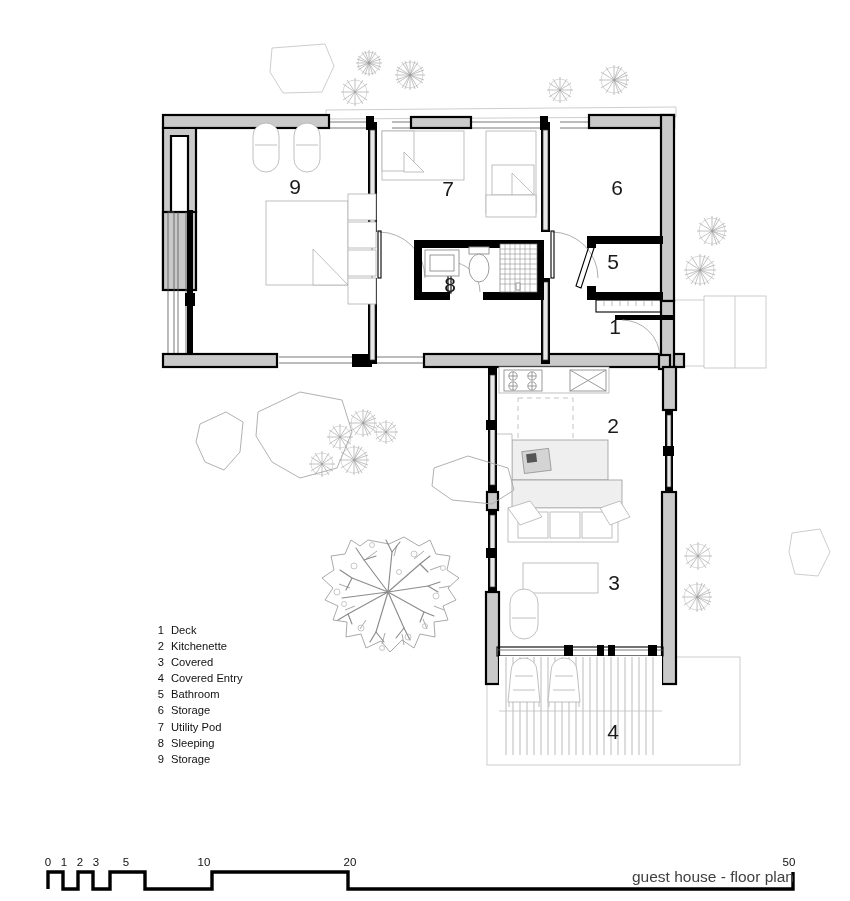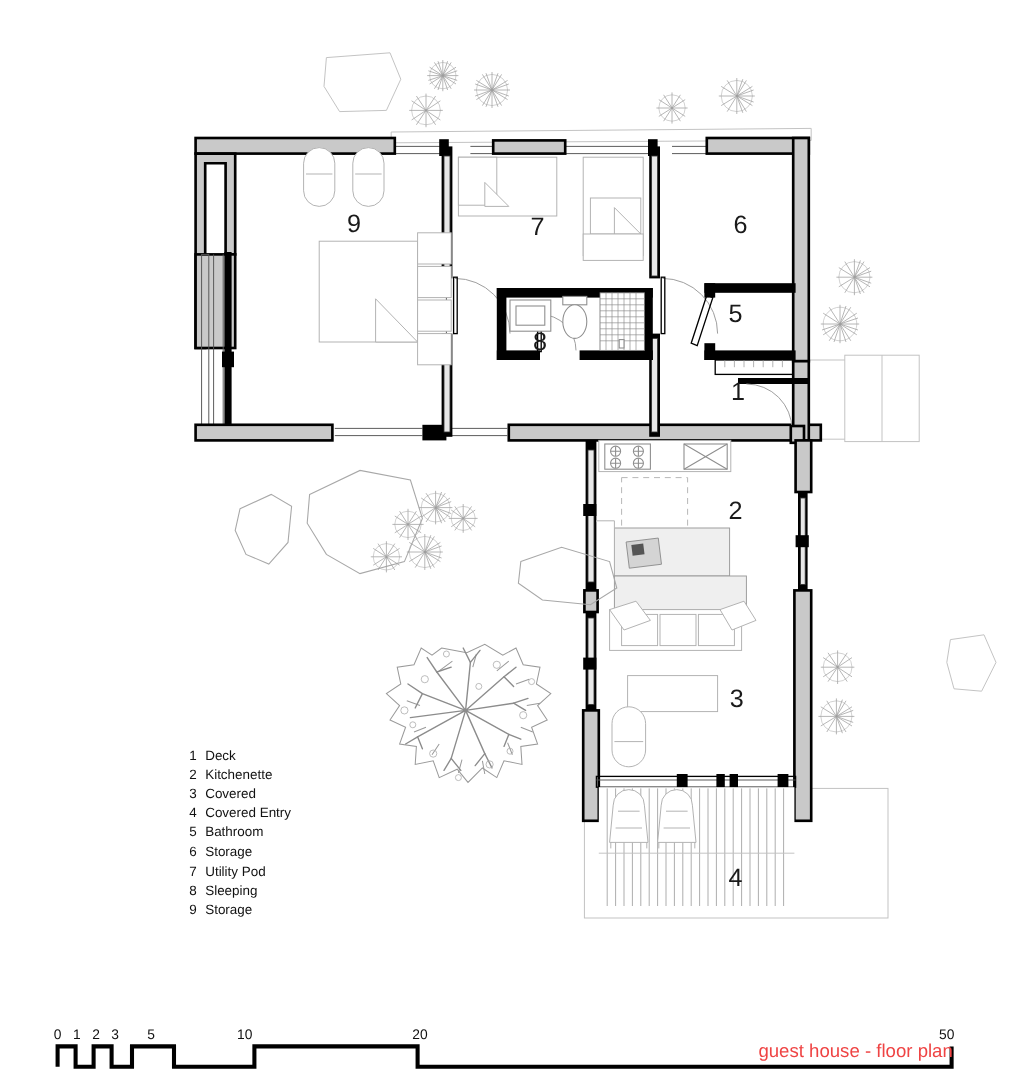--- a/index.html
+++ b/index.html
@@ -46,21 +46,21 @@
     position: absolute; left: 150px; top: 622px;
     font-size: 11.2px; line-height: 16.1px; color: #111;
   }
   .legend-row { display: flex; white-space: nowrap; }
   .legend-num { width: 14px; text-align: right; margin-right: 7px; }
 
   
   #scalebar { position: absolute; left: 0; top: 840px; width: 850px; height: 61px; }
   #title {
     position: absolute; right: 56px; top: 868px;
-    font-size: 15.5px; color: #ef4444; white-space: nowrap;
+    font-size: 15.5px; color: #404040; white-space: nowrap;
   }
   .sc-lab { font-size: 11.5px; fill: #111; text-anchor: middle;
             font-family: "Liberation Sans", sans-serif; }
 </style>
 </head>
 <body>
 
 <div id="plan-root">
 <svg class="plan" viewBox="0 0 850 901" xmlns="http://www.w3.org/2000/svg">
 

